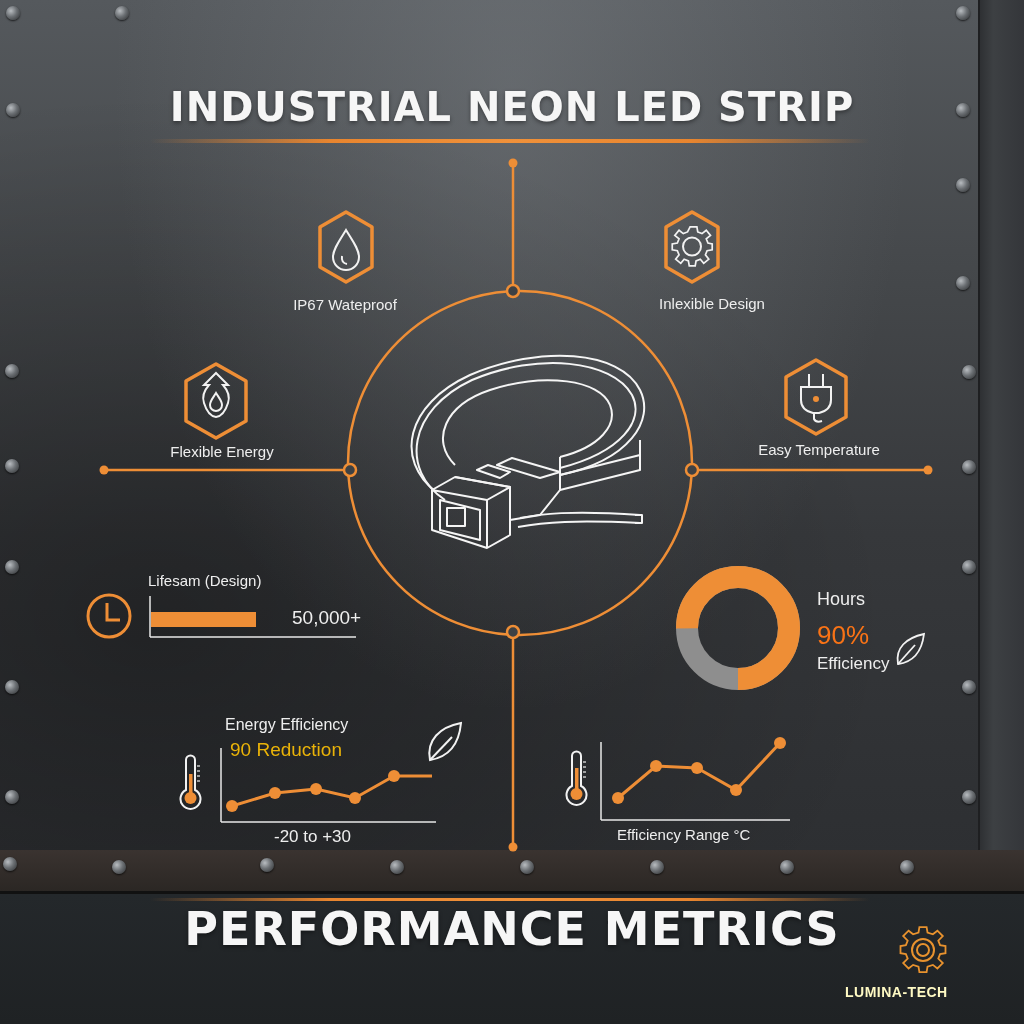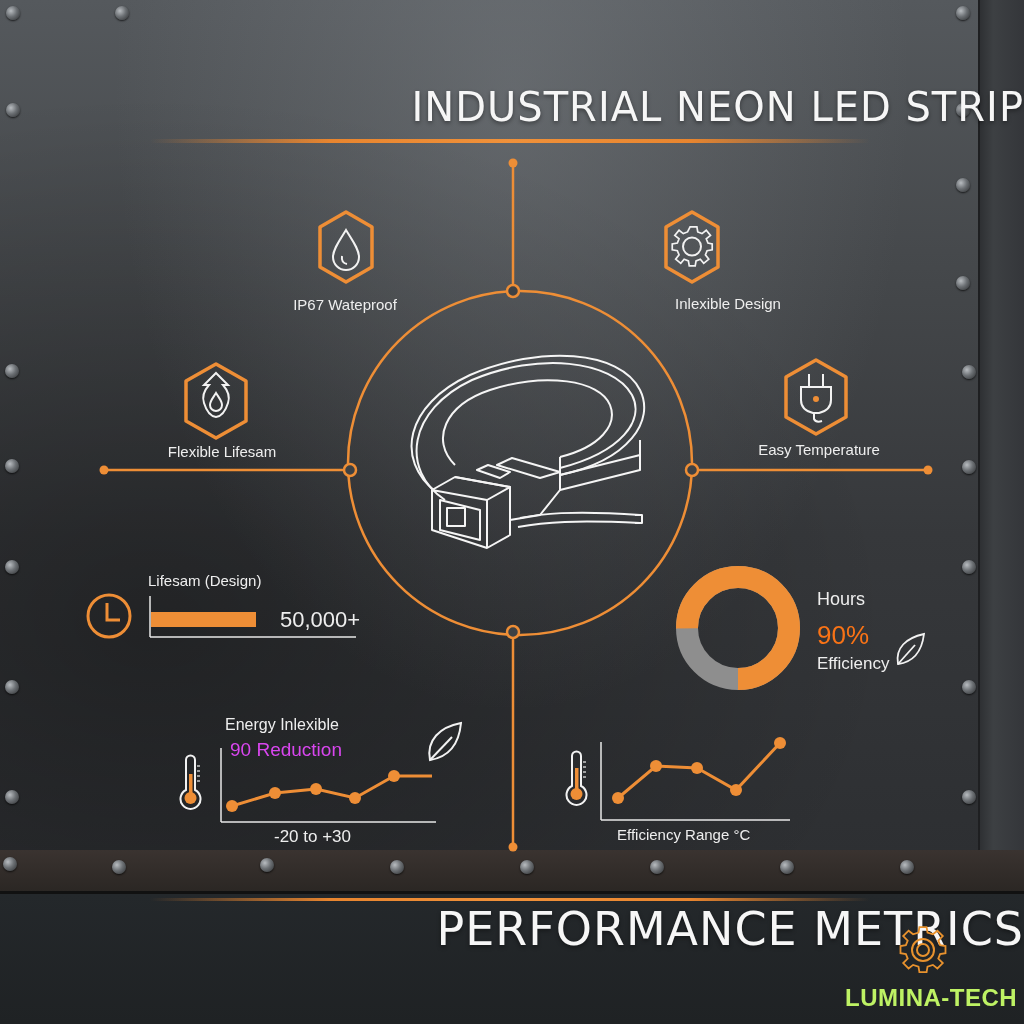--- a/index.html
+++ b/index.html
@@ -30,42 +30,42 @@
   .footer-plate {
     position: absolute; left: 0; top: 894px; width: 1024px; height: 130px;
     background: linear-gradient(180deg, #24282b 0%, #1f2224 100%);
   }
   .rivet {
     position: absolute; width: 14px; height: 14px; border-radius: 50%;
     background: radial-gradient(circle at 35% 35%, #b8bcc0 0%, #6c7074 45%, #2a2c2e 100%);
     box-shadow: 0 1px 2px rgba(0,0,0,0.7);
   }
   .title {
-    position: absolute; left: 0; width: 1024px; text-align: right;
-    font-family: "DejaVu Sans", sans-serif; font-weight: 400;
+    position: absolute; left: 0; width: 1024px; text-align: center;
+    font-family: "DejaVu Sans", sans-serif; font-weight: 700;
     letter-spacing: 1px; color: #f6f6f6;
     text-shadow: 0 2px 4px rgba(0,0,0,0.4);
   }
   .title-top { top: 84px; font-size: 40px; }
   .title-bottom { top: 902px; font-size: 46px; }
   .orange-rule {
     position: absolute; height: 4px;
     background: linear-gradient(90deg, rgba(232,133,48,0) 0%, #e8852f 25%, #f0913a 50%, #e8852f 75%, rgba(232,133,48,0) 100%);
   }
   svg.overlay { position: absolute; left: 0; top: 0; width: 1024px; height: 1024px; }
   .label {
     position: absolute; font-size: 15px; color: #eeeeee; white-space: nowrap;
     font-family: "Liberation Sans", sans-serif;
   }
   .label-center { transform: translateX(-50%); text-align: right; }
   .metric-big { font-size: 26px; color: #f97316; }
-  .metric-mid { font-size: 19px; color: #d946ef; }
+  .metric-mid { font-size: 19px; color: #eab308; }
   .brand {
-    position: absolute; left: 845px; top: 984px; font-size: 24px; font-weight: bold;
-    color: #bef264; letter-spacing: 0.5px; font-family: "Liberation Sans", sans-serif;
+    position: absolute; left: 845px; top: 984px; font-size: 14px; font-weight: bold;
+    color: #fef9c3; letter-spacing: 0.5px; font-family: "Liberation Sans", sans-serif;
   }
 </style>
 </head>
 <body>
 
 <div class="plate"></div>
 <div class="plate-seam"></div>
 <div class="plate-bottom-edge"></div>
 <div class="footer-plate"></div>
 
@@ -252,30 +252,30 @@
   </g>
 
   <g fill="none" stroke="#e8922e" stroke-width="2" transform="translate(923,950)">
     <path d="M-4,-21 L4,-21 L5,-15 L11,-13 L16,-17 L22,-11 L17,-6 L19,-1 L25,0 L25,8 L19,9 L17,14 L22,19 L16,25 L11,21 L5,23 L4,29 L-4,29 L-5,23 L-11,21 L-16,25 L-22,19 L-17,14 L-19,9 L-25,8 L-25,0 L-19,-1 L-17,-6 L-22,-11 L-16,-17 L-11,-13 L-5,-15 Z" transform="translate(0,-4) scale(0.9)"></path>
     <circle cx="0" cy="0" r="11"></circle>
     <circle cx="0" cy="0" r="6"></circle>
   </g>
 </svg>
 
 <div class="label label-center" style="left:345px;top:296px">IP67 Wateproof</div>
-<div class="label label-center" style="left:728px;top:295px">Inlexible Design</div>
-<div class="label label-center" style="left:222px;top:443px">Flexible Lifesam</div>
+<div class="label label-center" style="left:712px;top:295px">Inlexible Design</div>
+<div class="label label-center" style="left:222px;top:443px">Flexible Energy</div>
 <div class="label label-center" style="left:819px;top:441px">Easy Temperature</div>
 
 <div class="label" style="left:148px;top:572px;font-size:15px">Lifesam (Design)</div>
-<div class="label" style="left:280px;top:607px;font-size:22px">50,000+</div>
+<div class="label" style="left:292px;top:607px;font-size:19px">50,000+</div>
 
 <div class="label" style="left:817px;top:589px;font-size:18px">Hours</div>
 <div class="label metric-big" style="left:817px;top:620px">90%</div>
 <div class="label" style="left:817px;top:654px;font-size:17px">Efficiency</div>
 
-<div class="label" style="left:225px;top:716px;font-size:16px">Energy Inlexible</div>
+<div class="label" style="left:225px;top:716px;font-size:16px">Energy Efficiency</div>
 <div class="label metric-mid" style="left:230px;top:739px">90 Reduction</div>
 <div class="label" style="left:274px;top:827px;font-size:17px">-20 to +30</div>
 
 <div class="label" style="left:617px;top:826px;font-size:15px">Efficiency Range °C</div>
 
 <div class="brand">LUMINA-TECH</div>
 
 </body></html>

